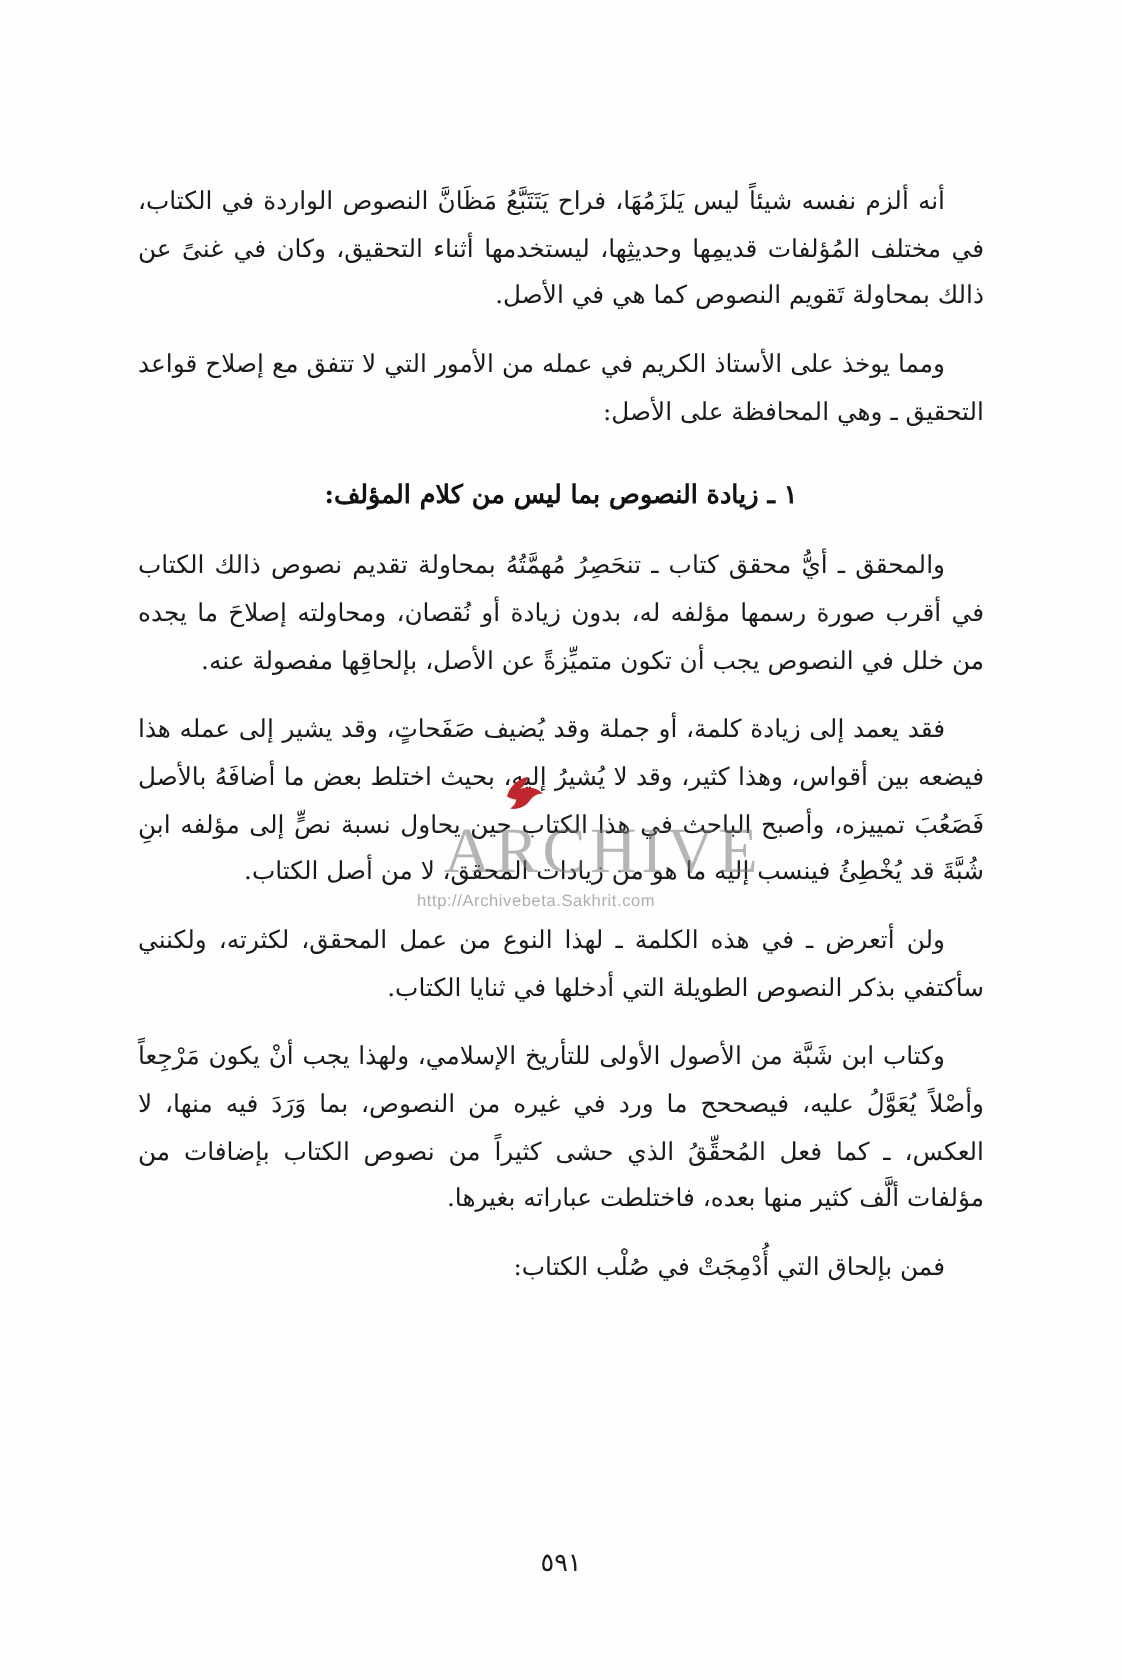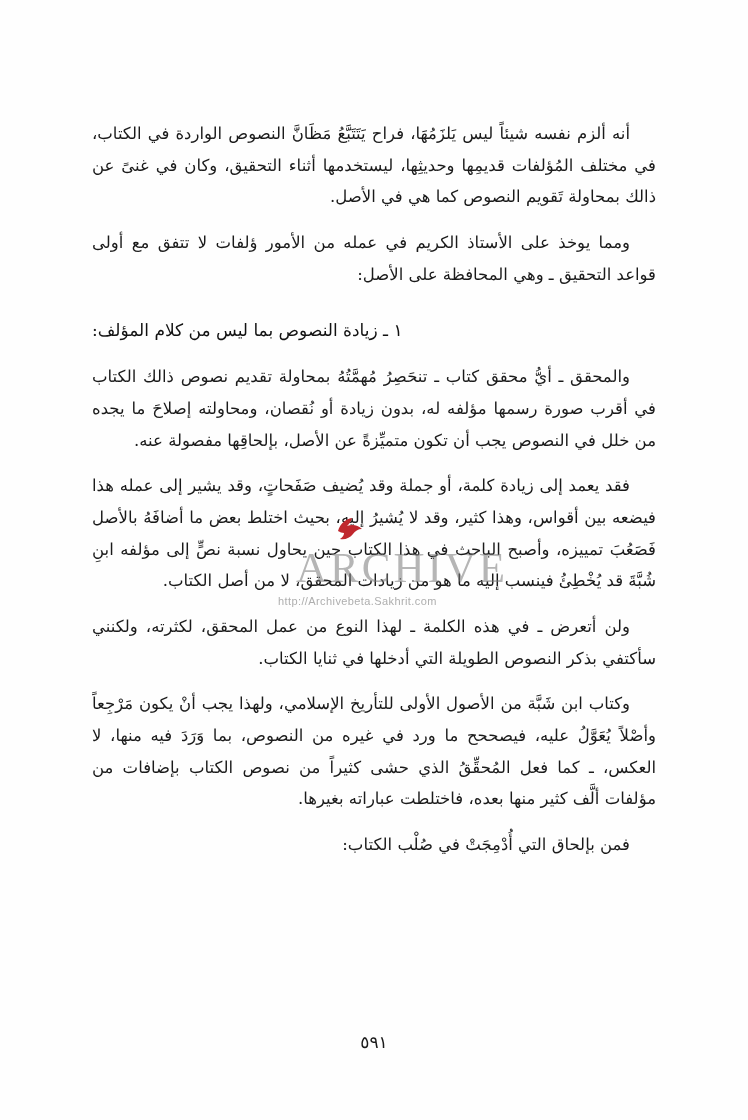--- a/index.html
+++ b/index.html
@@ -32,23 +32,23 @@
     text-align: justify;
     text-justify: inter-word;
     text-indent: 26px;
   }
   p.para.last-centered {
     text-align: right;
   }
   h2.heading {
     margin: 26px 0 16px 0;
     font-size: 17px;
-    font-weight: normal;
+    font-weight: bold;
     line-height: 1.7;
-    text-align: left;
+    text-align: center;
     color: #111111;
   }
   .pagenum {
     position: absolute;
     bottom: 68px;
     left: 0;
     right: 0;
     text-align: center;
     font-size: 17px;
     color: #1a1a1a;
@@ -92,21 +92,21 @@
   }
 </style>
 </head>
 <body>
 
 <div class="page">
 
   <div class="content">
 
     <p class="para">أنه ألزم نفسه شيئاً ليس يَلزَمُهَا، فراح يَتَتَبَّعُ مَظَانَّ النصوص الواردة في الكتاب، في مختلف المُؤلفات قديمِها وحديثِها، ليستخدمها أثناء التحقيق، وكان في غنىً عن ذالك بمحاولة تَقويم النصوص كما هي في الأصل.</p>
-    <p class="para">ومما يوخذ على الأستاذ الكريم في عمله من الأمور ؤلفات لا تتفق مع أولى قواعد التحقيق ـ وهي المحافظة على الأصل:</p>
+    <p class="para">ومما يوخذ على الأستاذ الكريم في عمله من الأمور التي لا تتفق مع إصلاح قواعد التحقيق ـ وهي المحافظة على الأصل:</p>
 
     <h2 class="heading">١ ـ زيادة النصوص بما ليس من كلام المؤلف:</h2>
 
     <p class="para">والمحقق ـ أيُّ محقق كتاب ـ تنحَصِرُ مُهمَّتُهُ بمحاولة تقديم نصوص ذالك الكتاب في أقرب صورة رسمها مؤلفه له، بدون زيادة أو نُقصان، ومحاولته إصلاحَ ما يجده من خلل في النصوص يجب أن تكون متميِّزةً عن الأصل، بإلحاقِها مفصولة عنه.</p>
     <p class="para">فقد يعمد إلى زيادة كلمة، أو جملة وقد يُضيف صَفَحاتٍ، وقد يشير إلى عمله هذا فيضعه بين أقواس، وهذا كثير، وقد لا يُشيرُ إليه، بحيث اختلط بعض ما أضافَهُ بالأصل فَصَعُبَ تمييزه، وأصبح الباحث في هذا الكتاب حين يحاول نسبة نصٍّ إلى مؤلفه ابنِ شُبَّةَ قد يُخْطِئُ فينسب إليه ما هو من زيادات المحقق، لا من أصل الكتاب.</p>
     <p class="para">ولن أتعرض ـ في هذه الكلمة ـ لهذا النوع من عمل المحقق، لكثرته، ولكنني سأكتفي بذكر النصوص الطويلة التي أدخلها في ثنايا الكتاب.</p>
     <p class="para">وكتاب ابن شَبَّة من الأصول الأولى للتأريخ الإسلامي، ولهذا يجب أنْ يكون مَرْجِعاً وأصْلاً يُعَوَّلُ عليه، فيصححح ما ورد في غيره من النصوص، بما وَرَدَ فيه منها، لا العكس، ـ كما فعل المُحقِّقُ الذي حشى كثيراً من نصوص الكتاب بإضافات من مؤلفات ألَّف كثير منها بعده، فاختلطت عباراته بغيرها.</p>
     <p class="para last-centered">فمن بإلحاق التي أُدْمِجَتْ في صُلْب الكتاب:</p>
 
   </div>

